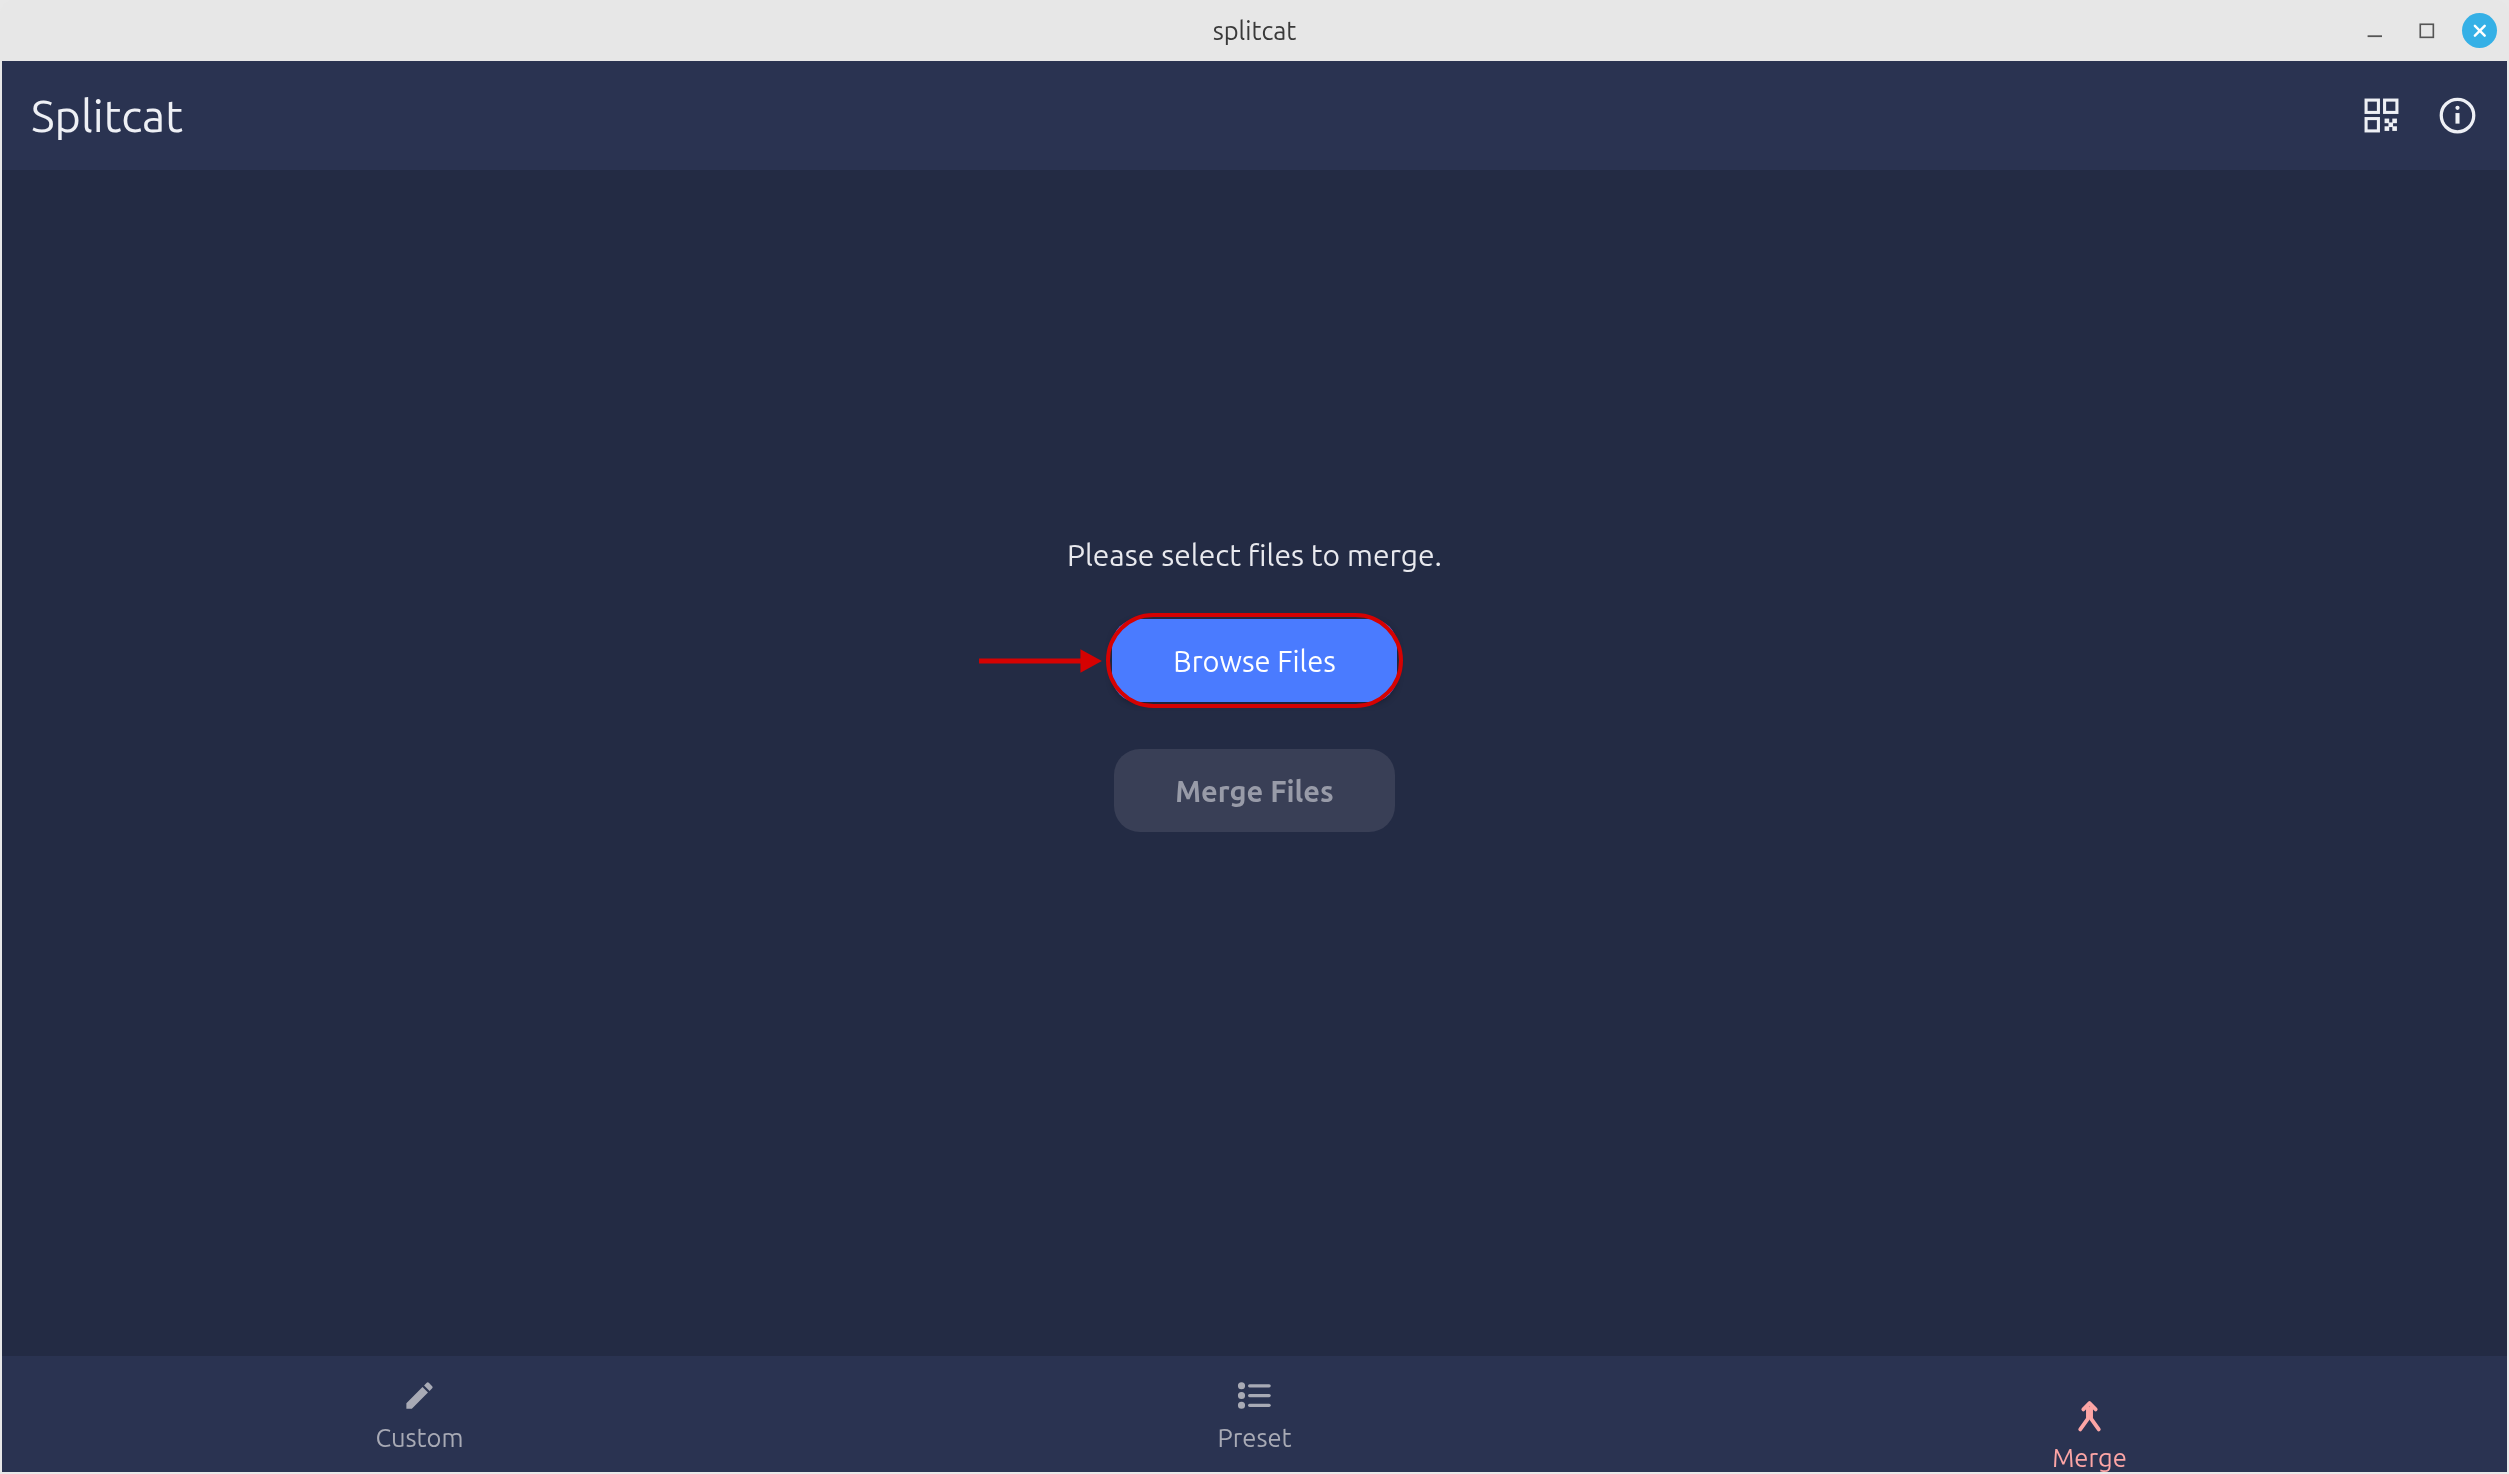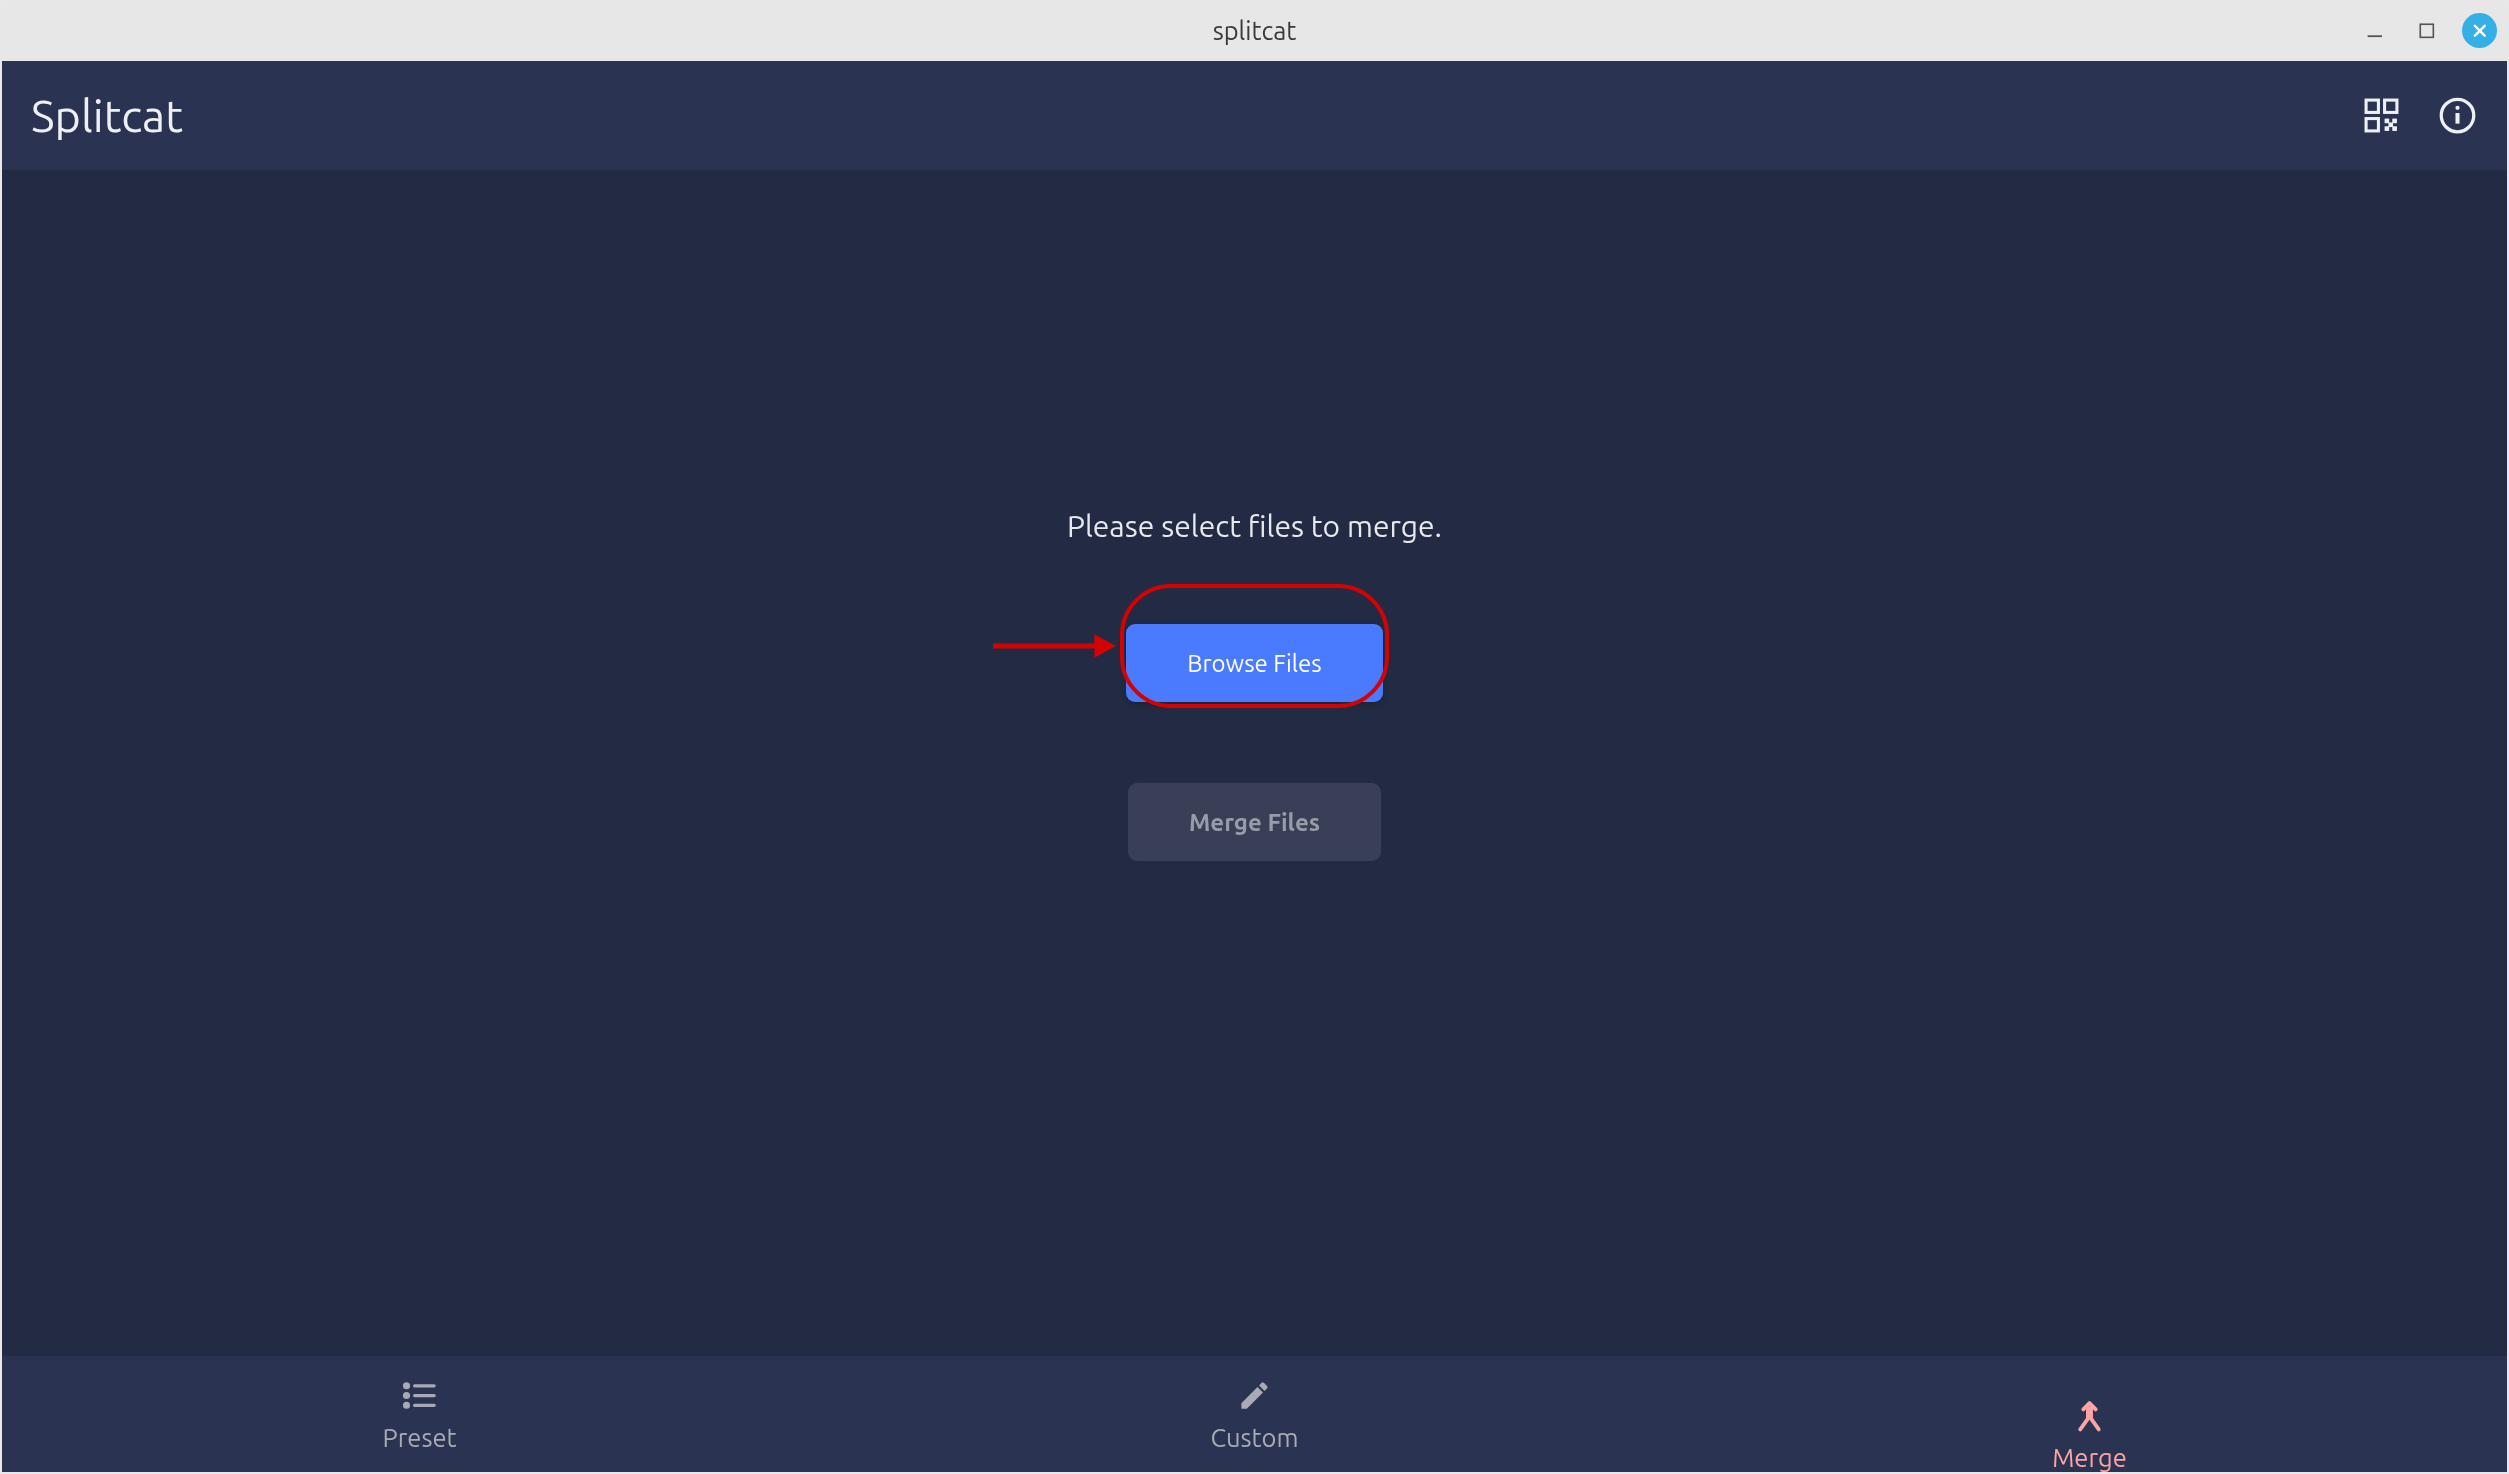--- a/index.html
+++ b/index.html
@@ -123,25 +123,24 @@
     gap: 47px;
     position: relative;
     transform: translateY(-78px);
   }
   .instruction {
     color: #e8e9ee;
     font-size: 30px;
   }
   .btn {
     border: none;
-    border-radius: 9px;
-    font-size: 24px;
+    border-radius: 26px;
+    font-size: 29px;
     padding: 25.5px 61px;
     cursor: pointer;
-    margin-top: 34px;
   }
   .browse-wrap {
     position: relative;
     display: inline-block;
   }
   .btn-primary {
     background: #4a7bff;
     color: #fff;
     box-shadow: 0 2px 5.9px rgba(0,0,0,0.25);
   }
@@ -263,39 +262,39 @@
           <button class="btn btn-primary">Browse Files</button>
           <div class="highlight-ring"></div>
         </div>
 
         <button class="btn btn-disabled">Merge Files</button>
       </div>
 
       <div class="bottom-nav">
         <div class="nav-item">
           <div class="nav-icon">
+            <svg width="35" height="35" viewBox="0 0 24 24" fill="currentColor">
+              <path d="M3 17.25V21h3.75L17.81 9.94l-3.75-3.75L3 17.25zM20.71 7.04a1 1 0 0 0 0-1.41l-2.34-2.34a1 1 0 0 0-1.41 0l-1.83 1.83 3.75 3.75 1.83-1.83z"></path>
+            </svg>
+          </div>
+          <span>Custom</span>
+        </div>
+        <div class="nav-item">
+          <div class="nav-icon">
             <svg width="39" height="39" viewBox="0 0 24 24" fill="none" stroke="currentColor" stroke-width="2" stroke-linecap="round">
               <circle cx="4" cy="6" r="1.2" fill="currentColor"></circle>
                 <line x1="9" y1="6" x2="21" y2="6"></line>
               <circle cx="4" cy="12" r="1.2" fill="currentColor"></circle>
                 <line x1="9" y1="12" x2="21" y2="12"></line>
               <circle cx="4" cy="18" r="1.2" fill="currentColor"></circle>
                 <line x1="9" y1="18" x2="21" y2="18"></line>
             </svg>
           </div>
           <span>Preset</span>
         </div>
-        <div class="nav-item">
-          <div class="nav-icon">
-            <svg width="35" height="35" viewBox="0 0 24 24" fill="currentColor">
-              <path d="M3 17.25V21h3.75L17.81 9.94l-3.75-3.75L3 17.25zM20.71 7.04a1 1 0 0 0 0-1.41l-2.34-2.34a1 1 0 0 0-1.41 0l-1.83 1.83 3.75 3.75 1.83-1.83z"></path>
-            </svg>
-          </div>
-          <span>Custom</span>
-        </div>
         <div class="nav-item active">
           <div class="nav-icon">
             <svg width="37" height="37" viewBox="0 0 24 24" fill="none" stroke="currentColor" stroke-width="2.5" stroke-linecap="round" stroke-linejoin="round">
               <path d="M6 21 L11 14 L11 7"></path>
               <path d="M18 21 L13 14 L13 7"></path>
               <polyline points="8 8 12 4 16 8"></polyline>
             </svg>
           </div>
           <span>Merge</span>
         </div>

